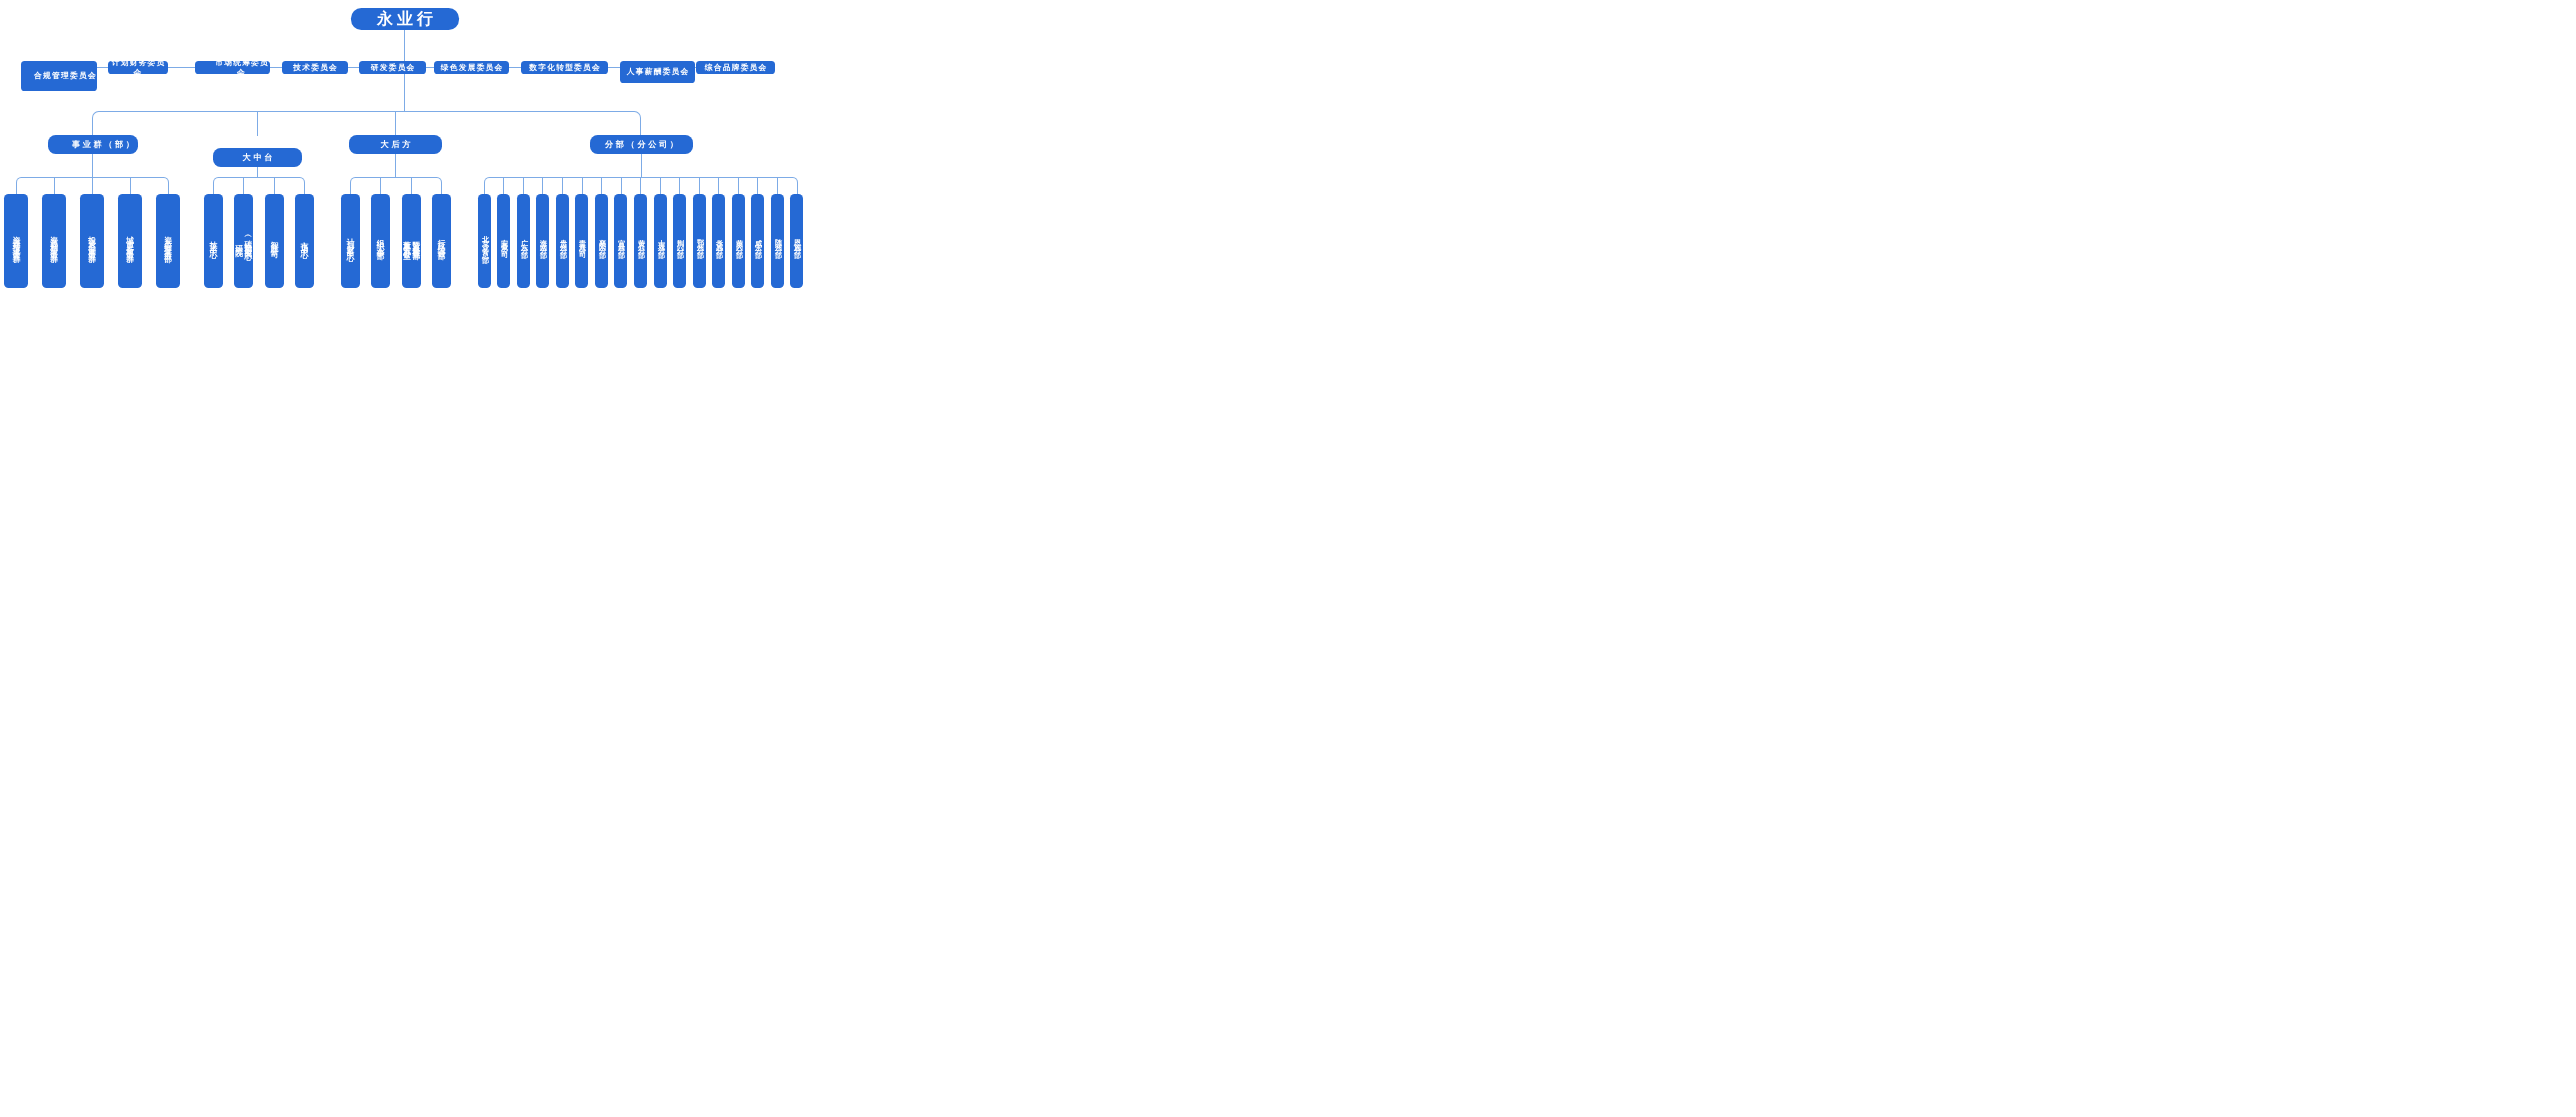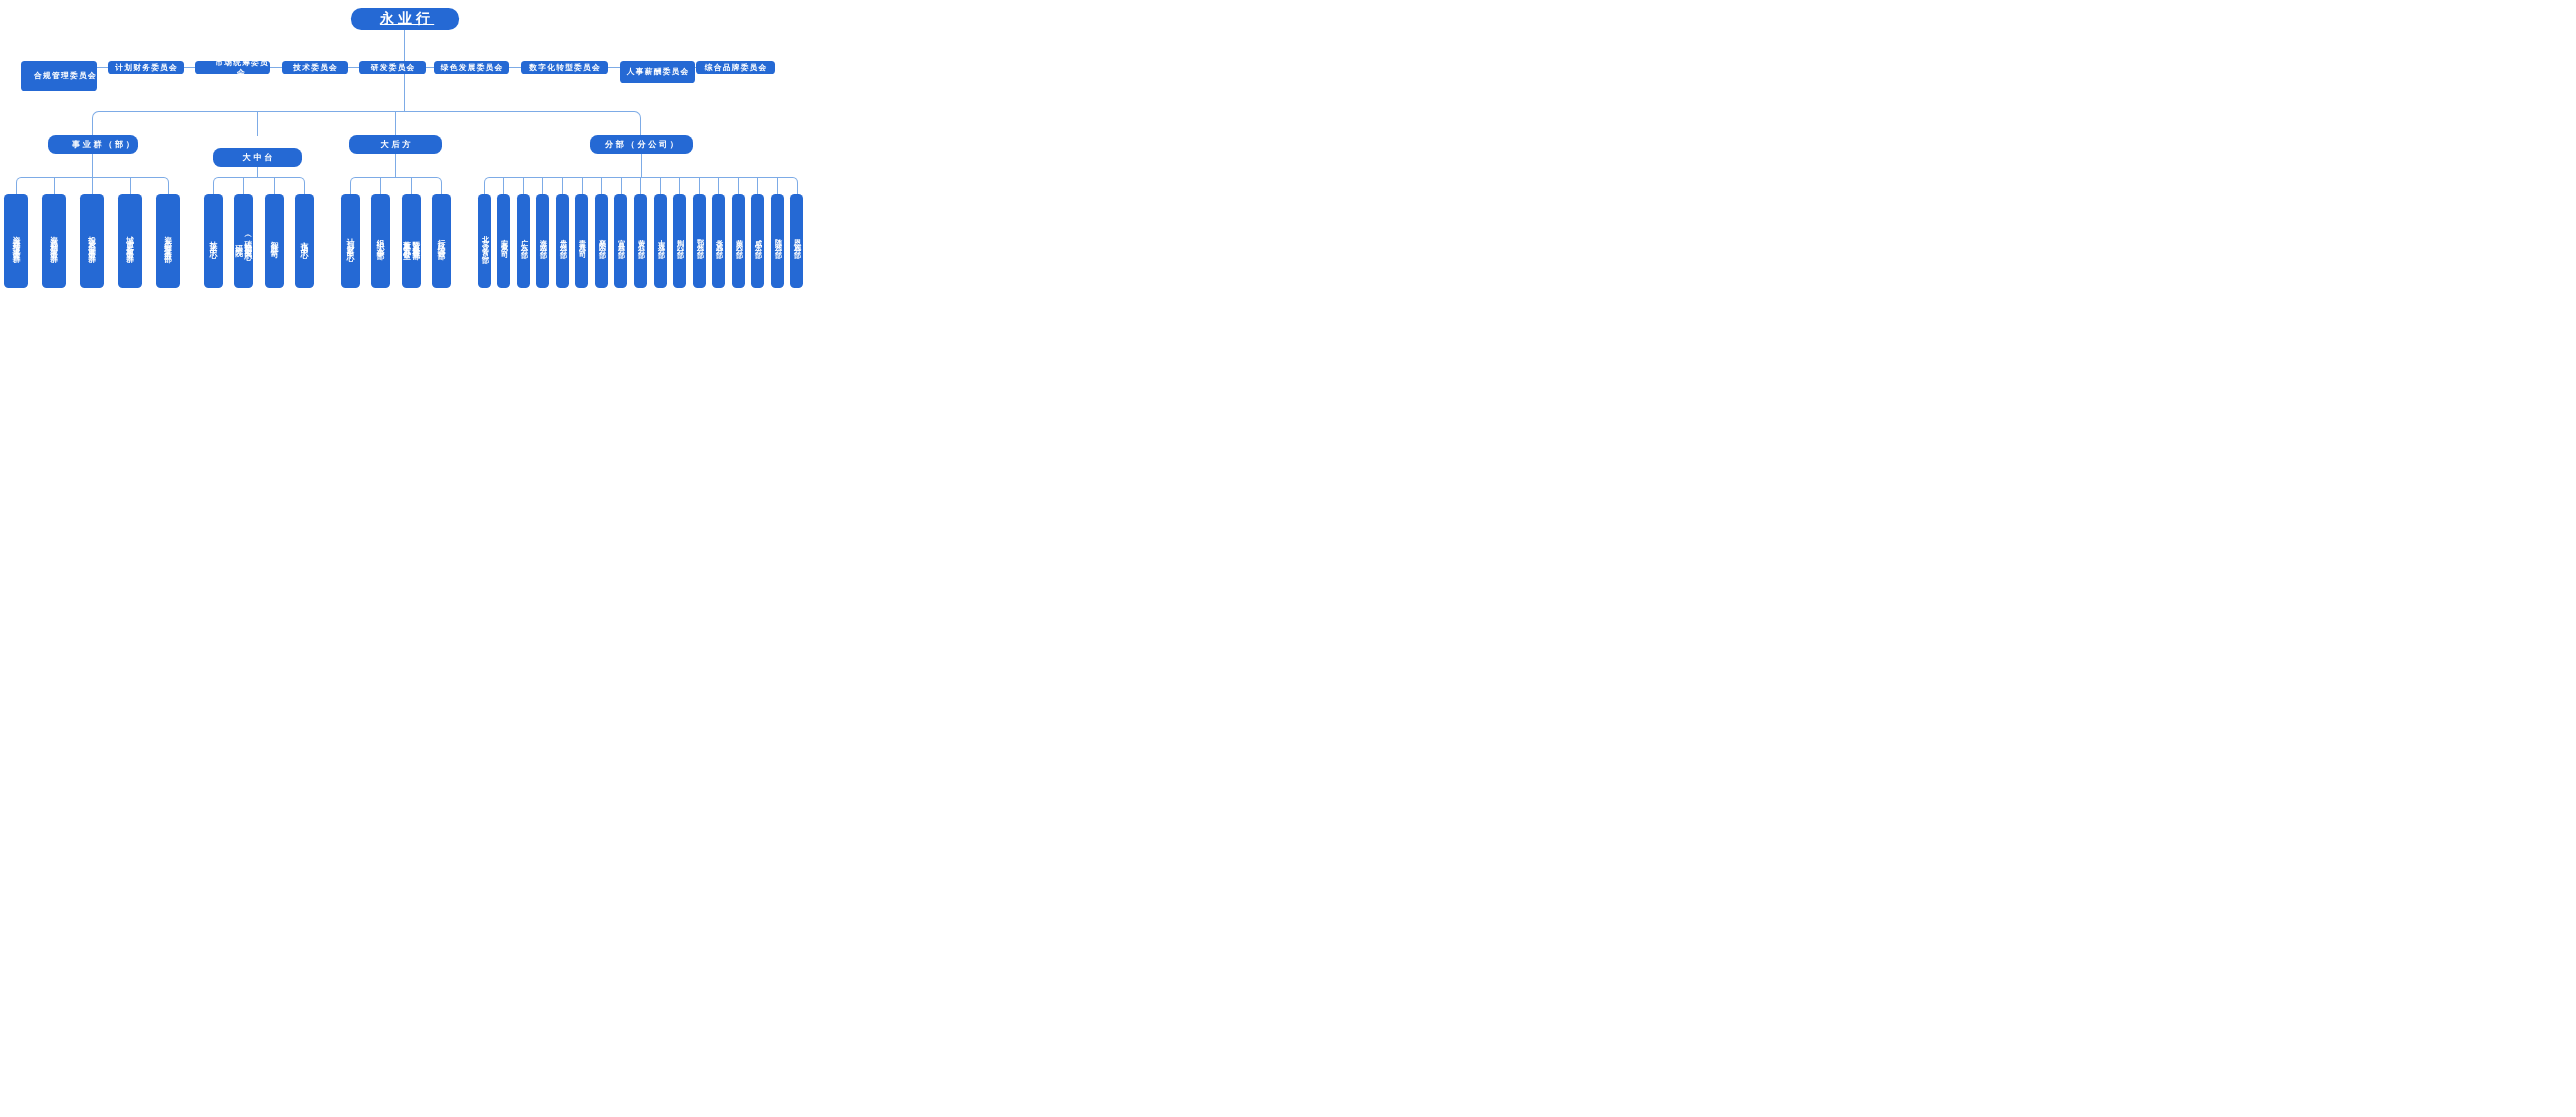--- a/index.html
+++ b/index.html
@@ -20,24 +20,23 @@
     align-items:center;
     justify-content:center;
     font-weight:bold;
     z-index:2;
     box-sizing:border-box;
     text-align:center;
   }
   .root{
     left:351px;top:8.2px;width:108px;height:22px;
     border-radius:10.3px;
-    font-size:14px;
+    font-size:16px;
     letter-spacing:4.1px;
     text-indent:4.1px;
-    text-decoration:underline;
   }
   .committee{
     border-radius:3.6px;
     font-size:7.7px;
     letter-spacing:1.3px;
     text-indent:1.3px;
   }
   .pill{
     border-radius:7.7px;
     font-size:8.2px;
@@ -82,21 +81,21 @@
 
 <div id="canvas" style="--blue: #2569d4; --line: #7dabe6; --txt: #ffffff; --bg: #ffffff;">
   <div class="node root">
     <span>永业行</span>
   </div>
 <div class="hline" style="left: 57px; top: 67px; width: 696px; height: 1px;"></div>
     <div class="vline" style="left: 404px; top: 30px; width: 1px; height: 81px;"></div>
     <div class="node committee" style="left: 21px; top: 61px; width: 76px; height: 30px; justify-content: flex-end;">
       <span>合规管理委员会</span>
     </div>
-    <div class="node committee" style="left: 108px; top: 61px; width: 76px; height: 13.4px;">
+    <div class="node committee" style="left: 108px; top: 61px; width: 60px; height: 13.4px;">
       <span>计划财务委员会</span>
     </div>
     <div class="node committee" style="left: 195px; top: 61px; width: 75px; height: 13.4px; padding-left: 18px;">
       <span>市场统筹委员会</span>
     </div>
     <div class="node committee" style="left: 282px; top: 61px; width: 66px; height: 13.4px;">
       <span>技术委员会</span>
     </div>
     <div class="node committee" style="left: 359px; top: 61px; width: 67px; height: 13.4px;">
       <span>研发委员会</span>

